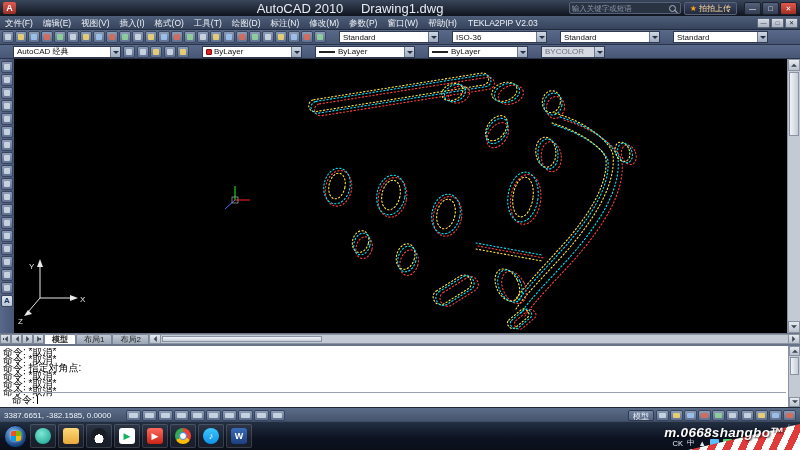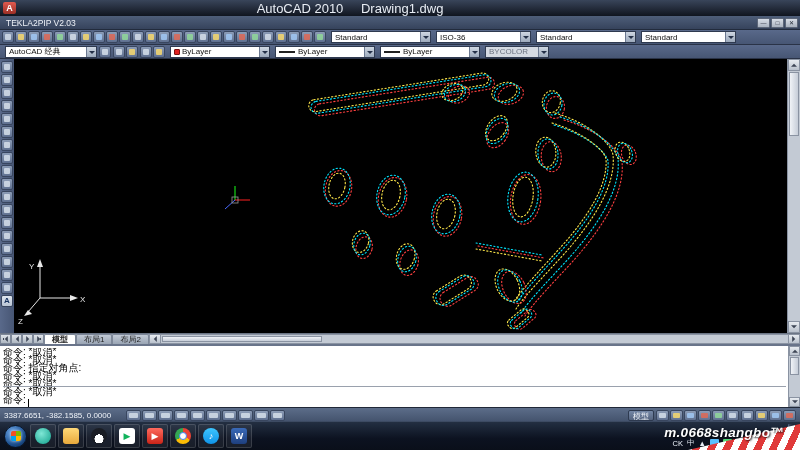--- a/index.html
+++ b/index.html
@@ -37,26 +37,26 @@
 .row2{height:14px}
 .iconstrip{display:flex;align-items:center;gap:1px}
 .tb-icon{width:12px;height:12px;background:linear-gradient(#8c9cb6,#5f7090);border:1px solid #39465f;border-radius:2px;position:relative;flex:0 0 auto;color:#15315e;font-size:8px;font-weight:bold;line-height:10px;text-align:center}
 .tb-icon::after{content:"";position:absolute;inset:2px;background:#cfd9e6;opacity:.9;border-radius:1px}
 .iconstrip .tb-icon:nth-child(5n+2)::after{background:#efd470}
 .iconstrip .tb-icon:nth-child(5n+3)::after{background:#9fc4ef}
 .iconstrip .tb-icon:nth-child(5n+4)::after{background:#d96a5a}
 .iconstrip .tb-icon:nth-child(5n)::after{background:#8fd49a}
 .tb-icon.glyph{background:linear-gradient(#dfe6ef,#b9c4d4)}
 .tb-icon.glyph::after{display:none}
-.combo{display:flex;align-items:center;height:12px;background:#fff;border:1px solid #2f3a50;margin-left:3px;font-size:8px;color:#111;padding-left:3px;overflow:hidden}
+.combo{display:flex;align-items:center;height:12px;background:#fff;border:1px solid #2f3a50;margin-left:11px;font-size:8px;color:#111;padding-left:3px;overflow:hidden}
 .combo .combo-val{flex:1;white-space:nowrap;overflow:hidden}
 .combo-arrow{width:10px;height:100%;background:linear-gradient(#cfd7e2,#9daabc);border-left:1px solid #6b7890;display:flex;align-items:center;justify-content:center;flex:0 0 auto}
 .combo-arrow::after{content:"";border:3px solid transparent;border-top-color:#243048;margin-top:4px}
 .combo.disabled{background:#d5dae2;color:#6b7280}
-.w-a{width:100px}.w-b{width:95px}.w-ws{width:92px}.w-layer{width:180px}.w-prop{width:100px}.w-plot{width:64px}
+.w-a{width:100px}.w-b{width:95px}.w-ws{width:108px}.w-layer{width:180px}.w-prop{width:100px}.w-plot{width:64px}
 .mini{width:6px;height:6px;margin-right:2px;flex:0 0 auto;border-radius:1px}
 .mini.bulb{background:#ffd84a;border-radius:50%}
 .mini.sun{background:#ffc83a;border-radius:50%}
 .mini.lock{background:#aab3c0}
 .mini.swatch{background:#e02020;border:1px solid #7a1010}
 .linechip{width:16px;height:2px;background:#222;margin-right:3px;flex:0 0 auto}
 
 
 .main{position:relative;height:274px;background:#000;display:flex}
 .drawtoolbar{width:14px;background:linear-gradient(90deg,#59698a,#475674);display:flex;flex-direction:column;align-items:center;gap:1px;padding-top:2px;flex:0 0 auto}
@@ -85,21 +85,21 @@
 .hs-btn.right{margin-left:auto;border-left:1px solid #8a93a2;border-right:none}
 .hs-btn::after{content:"";position:absolute;left:50%;top:50%;border:3px solid transparent}
 .hs-btn.left::after{border-right-color:#3c4454;transform:translate(-70%,-50%)}
 .hs-btn.right::after{border-left-color:#3c4454;transform:translate(-30%,-50%)}
 .hthumb{width:160px;background:linear-gradient(#f0f3f7,#c6cdd8);border:1px solid #8a93a2;margin:1px}
 
 
 .cmdwin{position:relative;height:63px;background:#fff;border-top:2px solid #69748a;font-family:"DejaVu Sans Mono","Liberation Mono",monospace;font-size:10px;color:#000}
 .cmd-history{position:absolute;top:2px;left:3px;right:14px;height:49px;overflow:hidden}
 .cmd-line{line-height:8.1px;white-space:pre}
-.cmd-prompt-row{position:absolute;left:3px;right:14px;bottom:0;height:21px;border-top:1px solid #9aa1ad;display:flex;align-items:flex-end}
+.cmd-prompt-row{position:absolute;left:12px;right:14px;bottom:0;height:15px;border-top:1px solid #9aa1ad;display:flex;align-items:center}
 .caret{width:1px;height:8px;background:#000;margin-left:2px}
 .cmd-scroll{position:absolute;right:0;top:0;bottom:0;width:12px;background:#c3cad4;border-left:1px solid #8a93a2;display:flex;flex-direction:column}
 .cmd-scroll .sb-btn{height:10px}
 .cmd-scroll .sb-thumb{height:18px}
 
 
 .statusbar{height:16px;background:linear-gradient(#5c6d89,#41506a);display:flex;align-items:center;color:#eef2f8;font-size:8px;padding:0 4px;gap:4px;border-top:1px solid #202838}
 .coords{min-width:118px;white-space:nowrap}
 .togglestrip{display:flex;gap:1px}
 .togglestrip .tb-icon{width:15px;height:11px}
@@ -138,23 +138,52 @@
 <body>
 
 <div class="screen" data-name="autocad-window">
 
   <div class="titlebar" data-name="title-bar">
     <div class="acad-logo" data-name="autocad-logo-icon">A</div>
     <div class="tb-title" data-name="window-title">
       <span data-name="app-title">AutoCAD 2010</span>
       <span class="doc" data-name="document-title">Drawing1.dwg</span>
     </div>
+    <div class="tb-right" data-name="titlebar-right-group">
+      <div class="search" data-name="infocenter-searchbox">
+        <input class="search-input" data-name="search-input" placeholder="输入关键字或短语" style="">
+        <span class="search-ico" data-name="search-icon"></span>
+      </div>
+      <div class="upload" data-name="upload-button">
+        <span class="star" data-name="star-icon">★</span>
+        <span data-name="upload-label">拍拍上传</span>
+      </div>
+      <div class="winbtns" data-name="window-buttons">
+        <span class="wb" data-name="minimize-button">—</span>
+        <span class="wb" data-name="maximize-button">□</span>
+        <span class="wb close" data-name="close-button">✕</span>
+      </div>
+    </div>
   </div>
 
   <div class="menubar" data-name="menu-bar">
+    <div class="menus" data-name="menu-items">
+        <div class="menu-item" data-name="menu-item">文件(F)</div>
+        <div class="menu-item" data-name="menu-item">编辑(E)</div>
+        <div class="menu-item" data-name="menu-item">视图(V)</div>
+        <div class="menu-item" data-name="menu-item">插入(I)</div>
+        <div class="menu-item" data-name="menu-item">格式(O)</div>
+        <div class="menu-item" data-name="menu-item">工具(T)</div>
+        <div class="menu-item" data-name="menu-item">绘图(D)</div>
+        <div class="menu-item" data-name="menu-item">标注(N)</div>
+        <div class="menu-item" data-name="menu-item">修改(M)</div>
+        <div class="menu-item" data-name="menu-item">参数(P)</div>
+        <div class="menu-item" data-name="menu-item">窗口(W)</div>
+        <div class="menu-item" data-name="menu-item">帮助(H)</div>
+      </div>
     <div class="plugin menu-item" data-name="menu-item-plugin">TEKLA2PIP V2.03</div>
     <div class="childbtns" data-name="child-window-buttons">
       <span class="cb" data-name="child-minimize-button">—</span>
       <span class="cb" data-name="child-restore-button">□</span>
       <span class="cb" data-name="child-close-button">✕</span>
     </div>
   </div>
 
   <div class="toolbar row1" data-name="standard-toolbar">
     <div class="iconstrip" data-name="standard-toolbar-icons">

